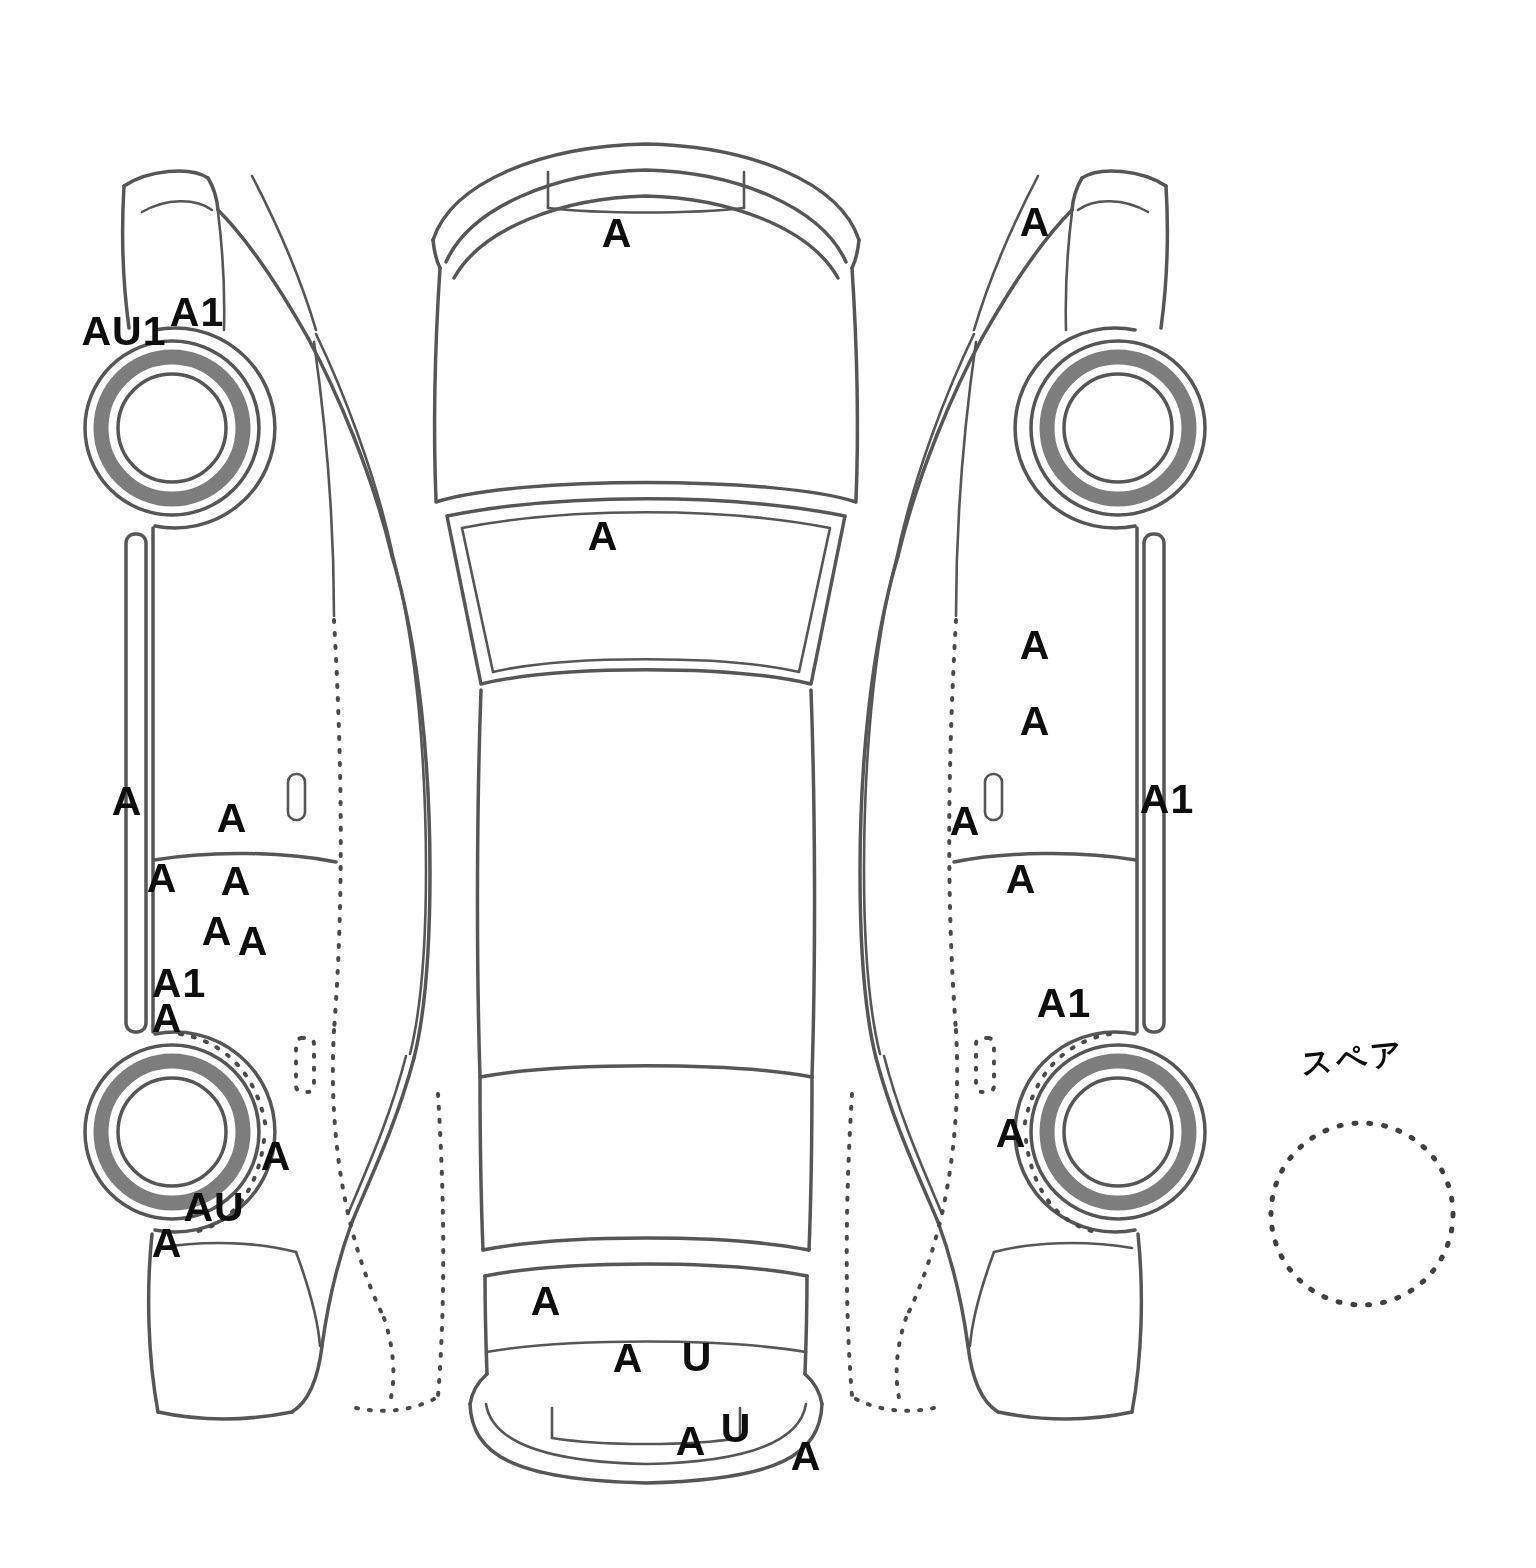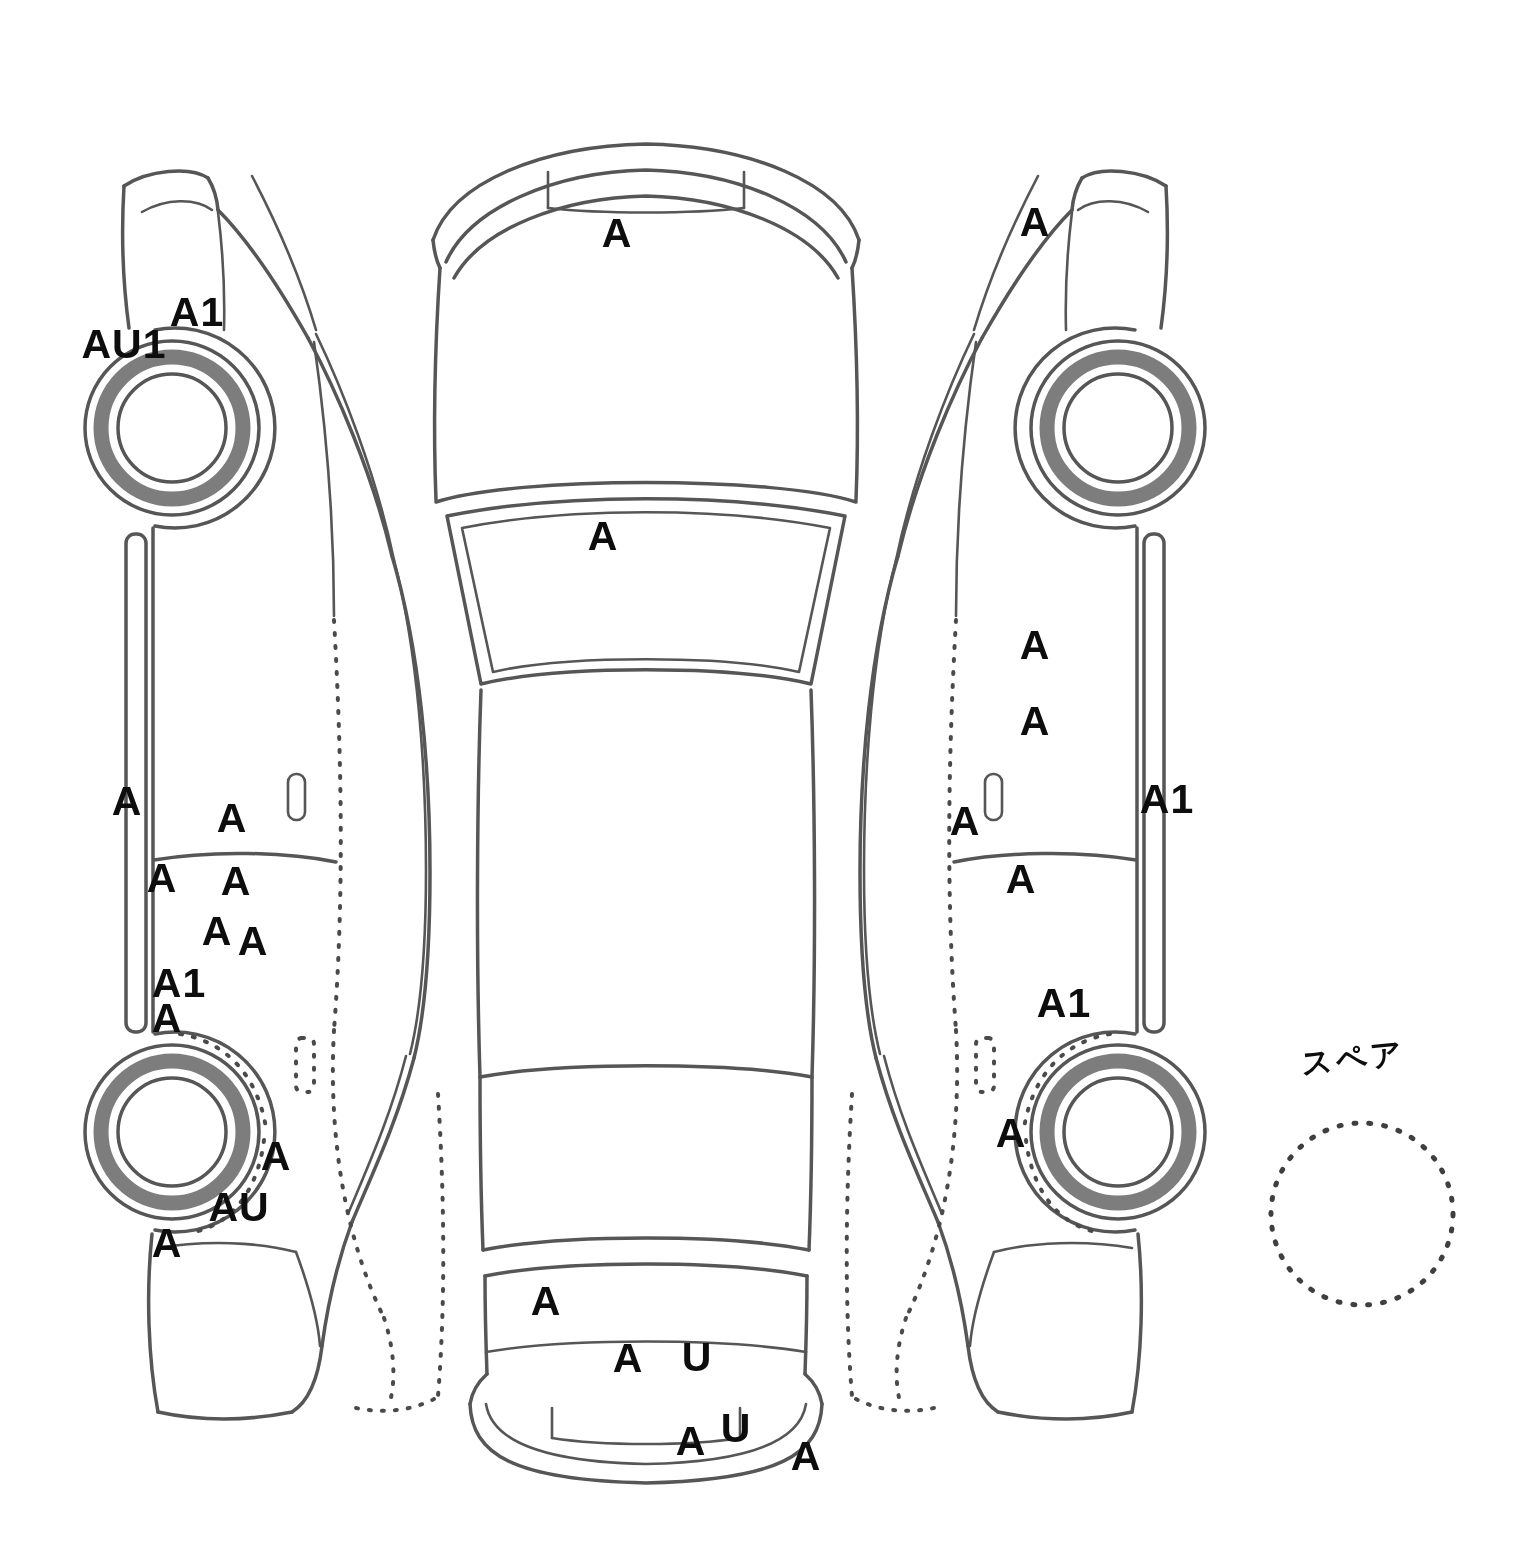--- a/index.html
+++ b/index.html
@@ -128,39 +128,39 @@
       <circle class="spare" cx="1362" cy="1214" r="91"></circle>
     </g>
   </svg>
 
   <span class="marker handwritten" style="left:1353px;top:1058px">スペア</span>
 
   <div>
       <span class="marker" style="left: 617px; top: 233px;">A</span>
       <span class="marker" style="left: 1035px; top: 222px;">A</span>
       <span class="marker" style="left: 197px; top: 312px;">A1</span>
-      <span class="marker" style="left: 124px; top: 344px;">AU1</span>
+      <span class="marker" style="left: 124px; top: 331px;">AU1</span>
       <span class="marker" style="left: 603px; top: 536px;">A</span>
       <span class="marker" style="left: 1035px; top: 645px;">A</span>
       <span class="marker" style="left: 1035px; top: 721px;">A</span>
       <span class="marker" style="left: 127px; top: 801px;">A</span>
       <span class="marker" style="left: 232px; top: 818px;">A</span>
       <span class="marker" style="left: 1167px; top: 799px;">A1</span>
       <span class="marker" style="left: 965px; top: 821px;">A</span>
       <span class="marker" style="left: 162px; top: 878px;">A</span>
       <span class="marker" style="left: 236px; top: 881px;">A</span>
       <span class="marker" style="left: 1021px; top: 879px;">A</span>
       <span class="marker" style="left: 217px; top: 931px;">A</span>
       <span class="marker" style="left: 253px; top: 941px;">A</span>
       <span class="marker" style="left: 179px; top: 983px;">A1</span>
       <span class="marker" style="left: 167px; top: 1018px;">A</span>
       <span class="marker" style="left: 1064px; top: 1003px;">A1</span>
       <span class="marker" style="left: 276px; top: 1156px;">A</span>
       <span class="marker" style="left: 1011px; top: 1133px;">A</span>
-      <span class="marker" style="left: 214px; top: 1207px; margin-left: 25px;">AU</span>
+      <span class="marker" style="left: 214px; top: 1207px;">AU</span>
       <span class="marker" style="left: 167px; top: 1243px;">A</span>
       <span class="marker" style="left: 546px; top: 1301px;">A</span>
       <span class="marker" style="left: 628px; top: 1358px;">A</span>
       <span class="marker" style="left: 697px; top: 1357px;">U</span>
       <span class="marker" style="left: 691px; top: 1441px;">A</span>
       <span class="marker" style="left: 736px; top: 1428px;">U</span>
       <span class="marker" style="left: 806px; top: 1456px;">A</span>
     </div>
 
 </div>

